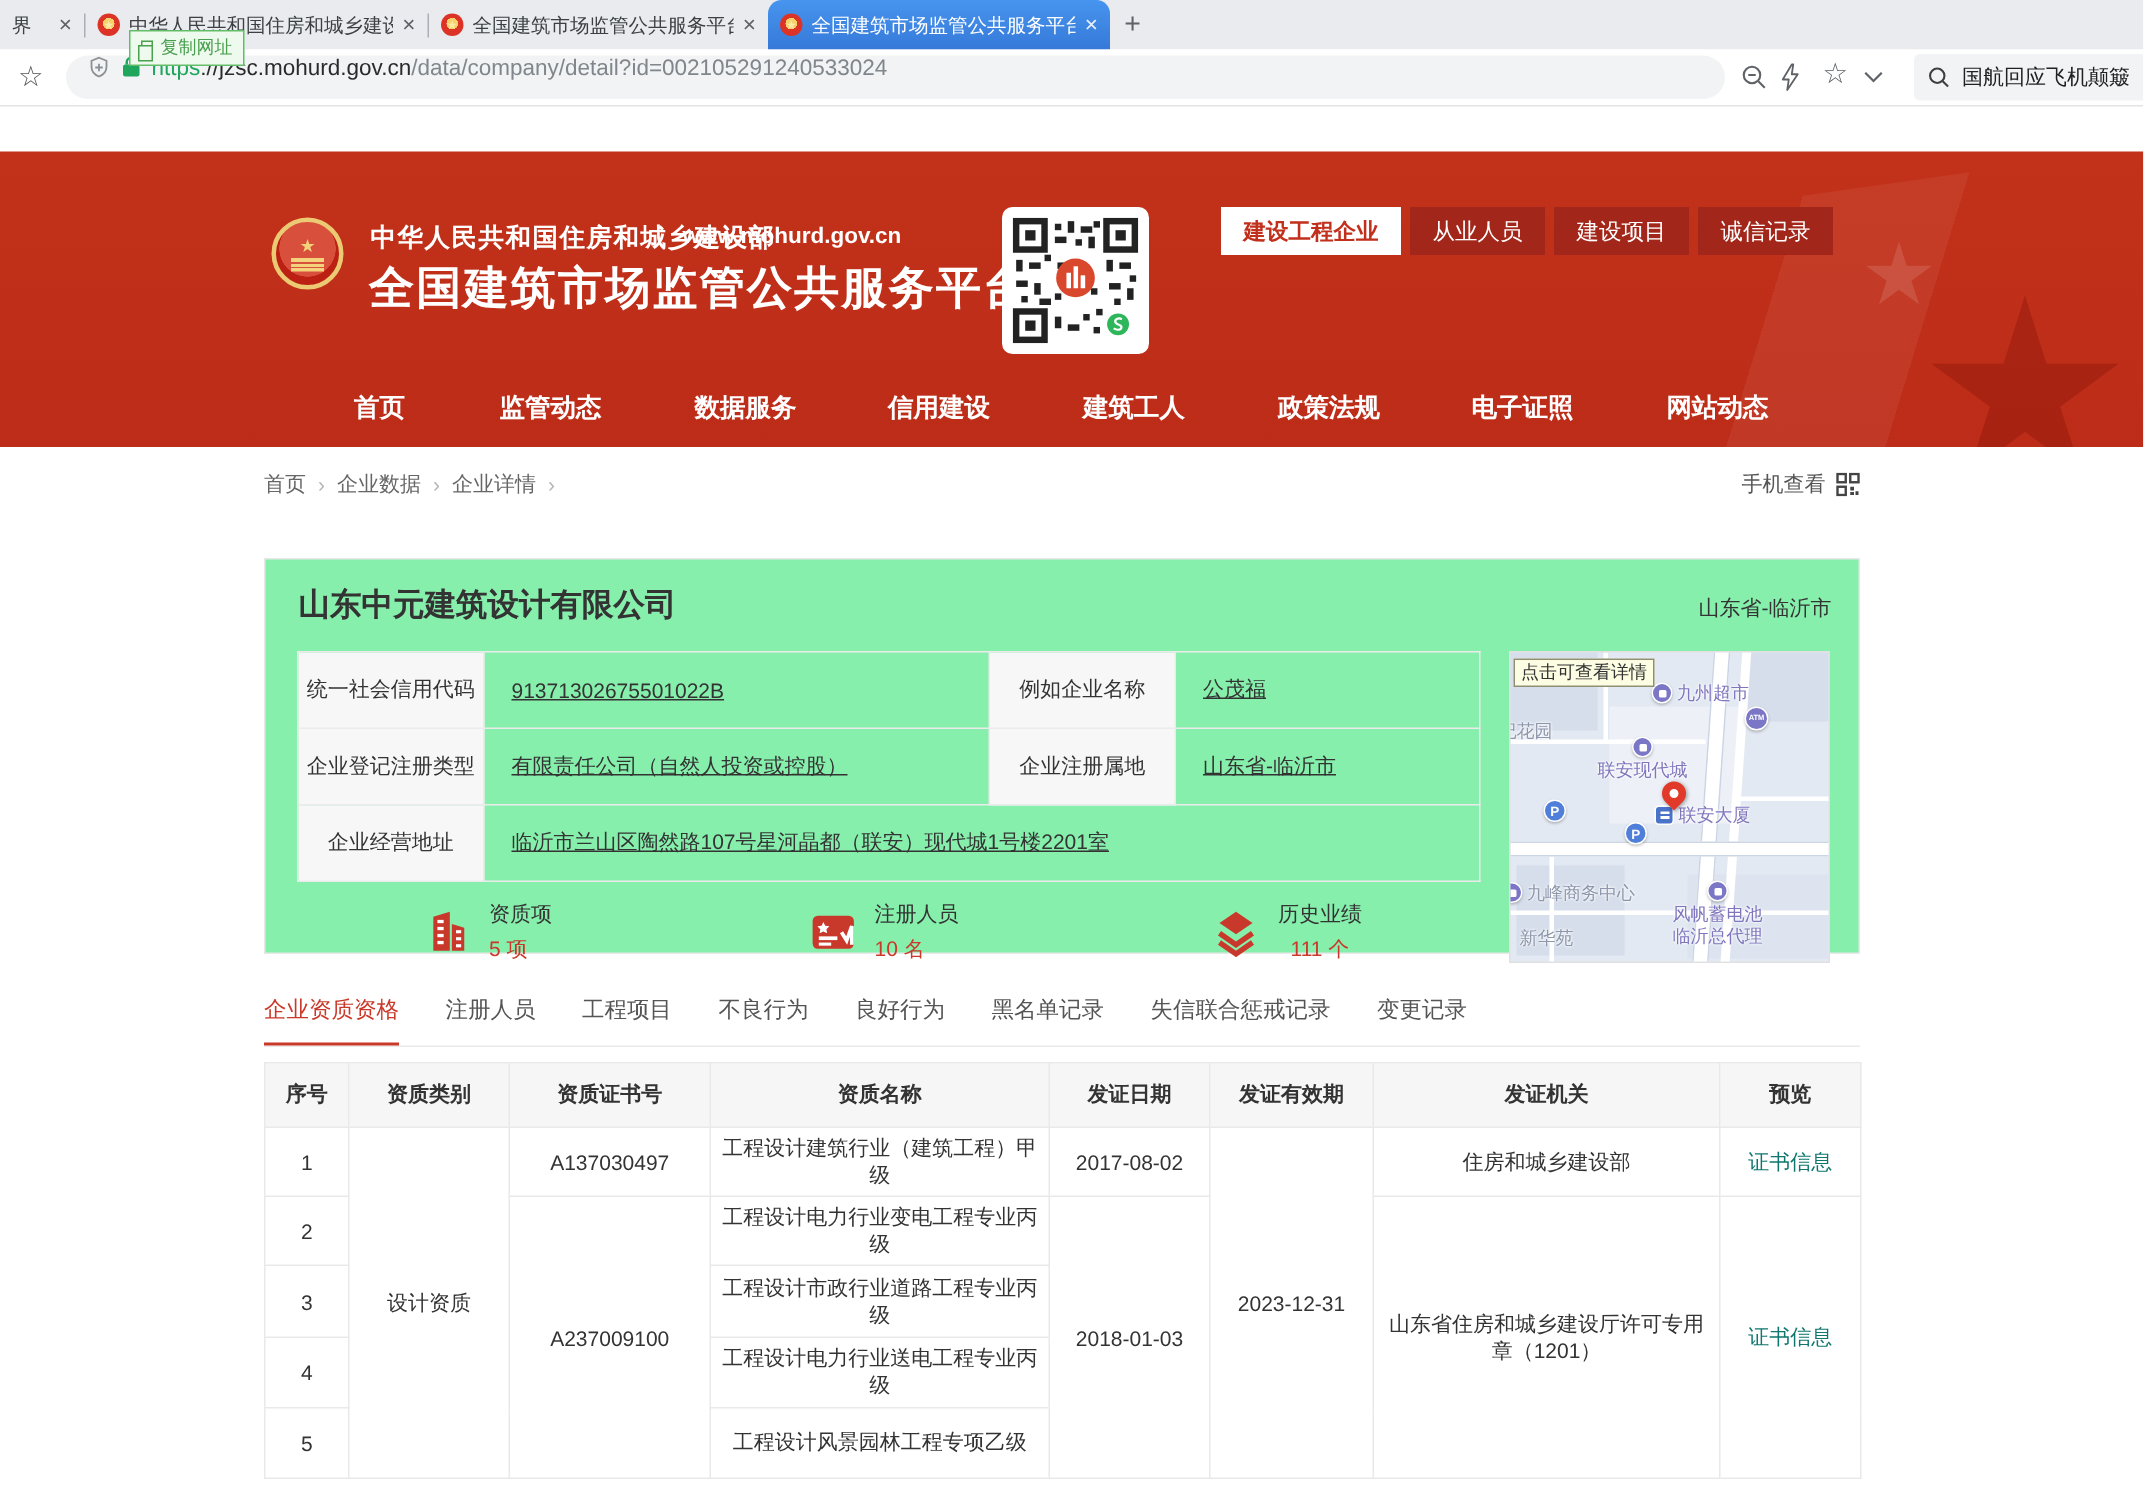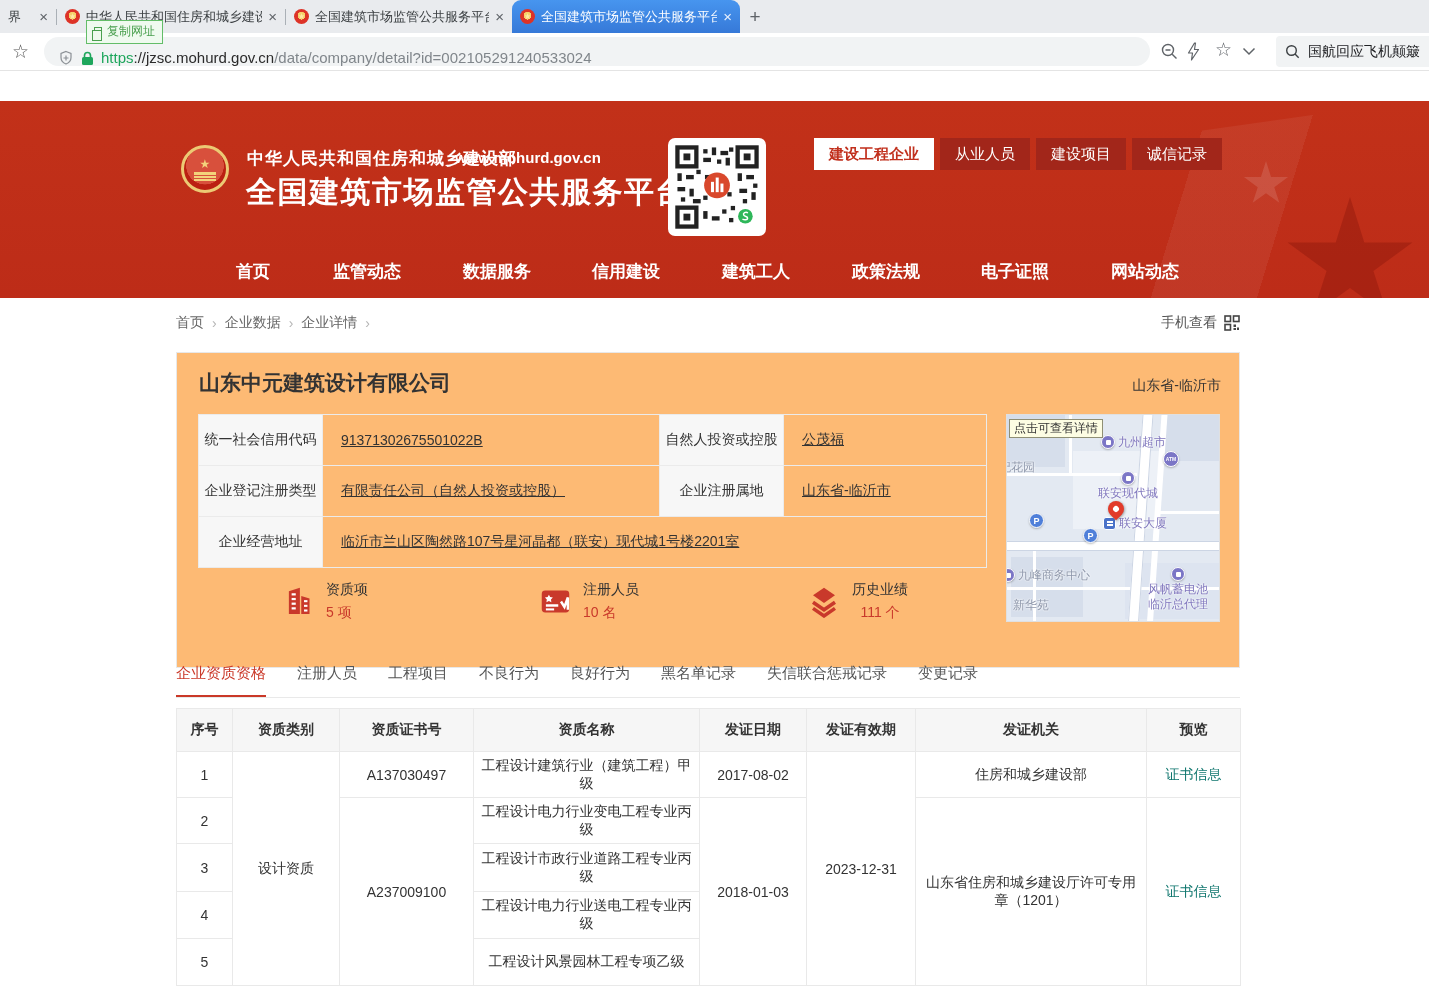--- a/index.html
+++ b/index.html
@@ -20,21 +20,21 @@
   .favicon{width:15px;height:15px;border-radius:50%;background:radial-gradient(circle at 50% 45%,#f5d16a 0 34%,#dd3327 35% 100%);margin-right:6px;flex:0 0 15px;display:flex;align-items:center;justify-content:center;}
   .fav-star{font-size:8px;color:#ffe9a8;line-height:1;}
   .newtab{width:30px;display:flex;align-items:center;justify-content:center;font-size:19px;color:#5f6368;cursor:pointer;}
   .copy-tip{position:absolute;left:86px;top:20px;z-index:30;background:#effaef;border:1px solid #63bd68;color:#4aa04f;font-size:12px;padding:2px 7px 3px;display:flex;align-items:center;gap:5px;justify-content:space-between;}
   .copy-ic{width:8px;height:9px;border:1px solid #4aa04f;position:relative;display:inline-block;}
   .copy-ic:after{content:"";position:absolute;left:-3px;top:2px;width:8px;height:9px;border:1px solid #4aa04f;background:#effaef;}
 
   
   .toolbar{position:absolute;left:0;top:33px;width:100%;height:38px;background:#fff;border-bottom:1px solid #e4e4e4;}
   .bm-star{position:absolute;left:12px;top:7px;font-size:19px;color:#555;cursor:pointer;}
-  .urlpill{position:absolute;left:44px;top:4px;width:1106px;height:29px;background:#f1f3f4;border-radius:15px;display:flex;align-items:flex-end;padding:0 14px;gap:7px;}
+  .urlpill{position:absolute;left:44px;top:4px;width:1106px;height:29px;background:#f1f3f4;border-radius:15px;display:flex;align-items:flex-start;padding:0 14px;gap:7px;}
   .url-txt{font-size:15px;white-space:nowrap;overflow:hidden;}
   .u-scheme{color:#1ea65c;}
   .u-domain{color:#2b2b2b;}
   .u-path{color:#80868b;}
   .tb-ic{position:absolute;top:9px;color:#5f6368;cursor:pointer;}
   .quickbox{position:absolute;left:1276px;top:3px;width:153px;height:31px;background:#f1f3f4;border-radius:4px 0 0 4px;display:flex;align-items:center;padding:0 9px;gap:8px;}
   .quick-txt{font-size:14px;color:#202124;white-space:nowrap;}
 
   
   .banner{position:absolute;left:0;top:101px;width:100%;height:197px;background:linear-gradient(180deg,#c23119 0%,#bd2c18 100%);overflow:hidden;}
@@ -61,21 +61,21 @@
   .navbar{position:absolute;left:0;top:143px;width:100%;height:54px;}
   .nav-item{position:absolute;top:16px;transform:translateX(-50%);color:#fff;font-size:17px;font-weight:bold;cursor:pointer;white-space:nowrap;}
 
   
   .crumb{position:absolute;left:176px;top:314px;width:1064px;display:flex;align-items:center;font-size:14px;color:#666;}
   .crumb .sep{margin:0 8px;color:#b5b5b5;}
   .crumb-link{cursor:pointer;}
   .crumb-right{margin-left:auto;display:flex;align-items:center;gap:7px;color:#555;}
   .qr-mini{display:inline-block;}
 
-  .card{position:absolute;left:176px;top:352px;width:1064px;height:316px;border:1px solid #e8e8e8;background:#fdba74;}
+  .card{position:absolute;left:176px;top:372px;width:1064px;height:264px;border:1px solid #e8e8e8;background:#86efac;}
   .c-title{position:absolute;left:22px;top:16px;font-size:21px;font-weight:bold;color:#333;}
   .c-region{position:absolute;right:18px;top:24px;font-size:14px;color:#333;}
   .info-tb{position:absolute;left:21px;top:61px;border-collapse:collapse;table-layout:fixed;width:788px;}
   .info-tb td{border:1px solid #ebebeb;font-size:14px;color:#333;height:51px;}
   .info-tb td.lbl{background:#f7f7f7;text-align:center;width:124px;}
   .info-tb td.val{padding:0 18px;text-decoration:underline;}
   .w-v1{width:337px;} .w-v2{width:203px;margin-top:41px;}
 
   .stat{position:absolute;top:228px;display:flex;align-items:center;gap:11px;}
   .stat .s-txt{display:flex;flex-direction:column;gap:5px;}
@@ -105,21 +105,21 @@
   .poi-label{font-size:12px;line-height:13px;white-space:nowrap;text-shadow:0 0 2px #fff,0 0 2px #fff;}
   .pl-purple{color:#7f76bd;} .pl-gray{color:#8e97ab;}
   .mk{width:14px;height:14px;border-radius:50%;background:#7b76c6;border:1.5px solid #fff;box-shadow:0 1px 2px rgba(0,0,0,.25);display:flex;align-items:center;justify-content:center;color:#fff;flex:0 0 auto;}
   .mk-inner{width:5px;height:5px;background:#fff;border-radius:1px;}
   .mk-atm{width:16px;height:16px;font-size:5px;font-weight:bold;}
   .mk-p{background:#4f7fd9;font-size:9px;font-weight:bold;width:15px;height:15px;}
   .mk-blue-sq{width:13px;height:13px;border-radius:3px;background:#4a72c9;border:1.5px solid #fff;display:flex;align-items:center;justify-content:center;}
   .mk-blue-sq i{display:block;width:6px;height:6px;background:linear-gradient(180deg,#fff 0 2px,transparent 2px 3px,#fff 3px 5px,transparent 5px 6px);}
   .redpin{position:absolute;width:16px;height:16px;background:#e23a2a;border-radius:50% 50% 50% 0;transform:rotate(-45deg);box-shadow:0 1px 3px rgba(0,0,0,.4);z-index:4;}
   .redpin:after{content:"";position:absolute;left:5px;top:5px;width:6px;height:6px;border-radius:50%;background:#fff;}
-  .poi-col{flex-direction:column;gap:2px;align-items:center;margin-left:33px;}
+  .poi-col{flex-direction:column;gap:2px;align-items:center;}
 
   
   .dtabs{position:absolute;left:176px;top:664px;width:1064px;height:34px;border-bottom:1px solid #e9e9e9;display:flex;gap:31px;}
   .dtab{font-size:15px;color:#555;padding-bottom:13px;cursor:pointer;white-space:nowrap;}
   .dtab.on{color:#ca3828;border-bottom:2px solid #ca3828;}
 
   
   .qtable{position:absolute;left:176px;top:708px;width:1064px;border-collapse:collapse;table-layout:fixed;}
   .qtable th,.qtable td{border:1px solid #e9e9e9;font-size:14px;color:#333;text-align:center;padding:2px 6px;font-weight:normal;}
   .qtable th{background:#f6f6f6;font-weight:bold;height:43px;}
@@ -307,21 +307,21 @@
 
   <div class="card">
     <div class="c-title">山东中元建筑设计有限公司</div>
     <div class="c-region">山东省-临沂市</div>
 
     <table class="info-tb">
       <tbody>
           <tr>
         <td class="lbl">统一社会信用代码</td>
         <td class="val w-v1">91371302675501022B</td>
-        <td class="lbl">自然人投资或控股</td>
+        <td class="lbl">例如企业名称</td>
         <td class="val w-v2">公茂福</td>
       </tr>
       <tr>
         <td class="lbl">企业登记注册类型</td>
         <td class="val">有限责任公司（自然人投资或控股）</td>
         <td class="lbl">企业注册属地</td>
         <td class="val">山东省-临沂市</td>
       </tr>
       <tr>
         <td class="lbl">企业经营地址</td>

